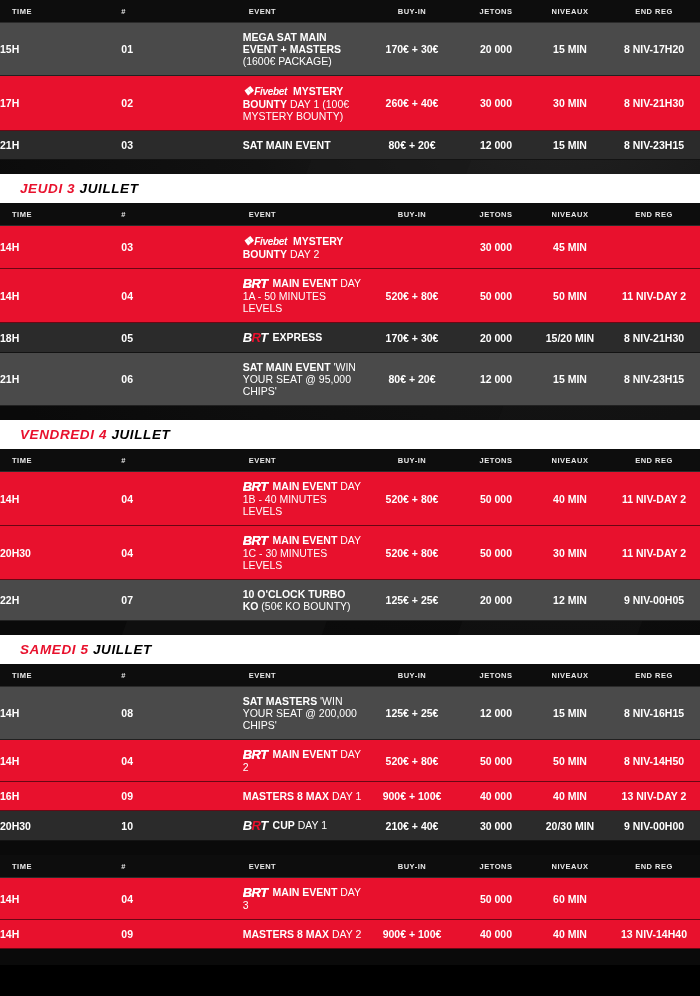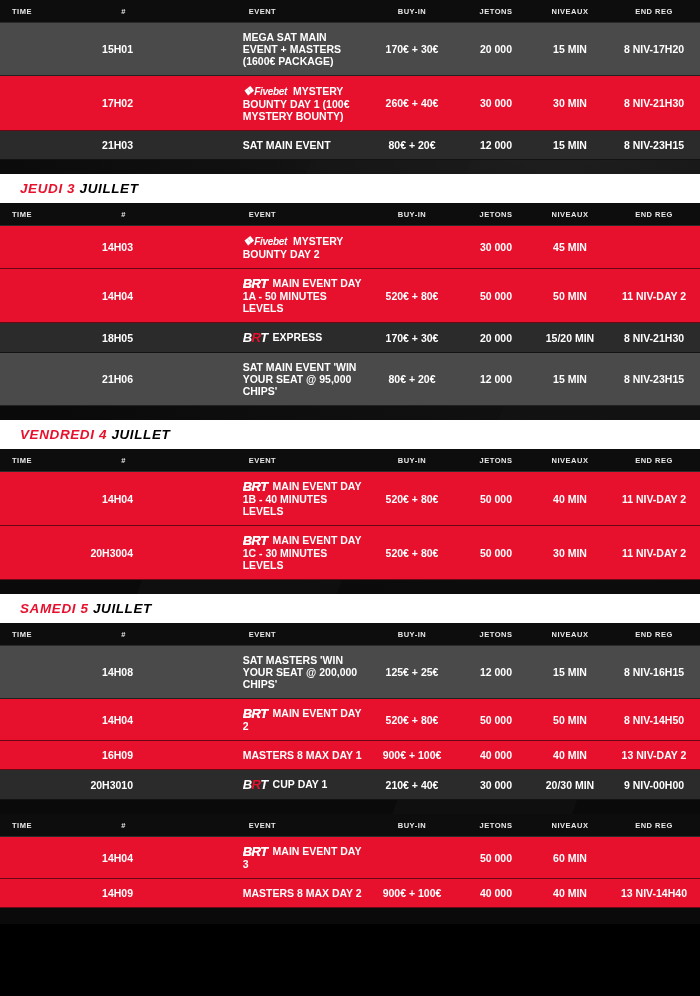--- a/index.html
+++ b/index.html
@@ -73,21 +73,21 @@
   }
   tr.row-red td { background: #e8112d; color: #fff; }
   tr.row-grey td { background: #4a4a4a; color: #fff; }
   tr.row-dark td { background: #2b2b2b; color: #fff; }
 
   td.c-time {
     width: 44px;
     padding-left: 12px;
     font-weight: bold;
     font-size: 11px;
-    text-align: right;
+    text-align: left;
     white-space: nowrap;
     margin-top: 34px;
   }
   td.c-num {
     width: 22px;
     font-weight: bold;
     font-size: 10.5px;
     text-align: left;
   }
   td.c-event {
@@ -99,21 +99,21 @@
   td.c-jetons { width: 72px; text-align: center; font-weight: bold; font-size: 10.5px; }
   td.c-niveaux { width: 76px; text-align: center; font-weight: bold; font-size: 10.5px; }
   td.c-endreg { width: 92px; text-align: center; font-weight: bold; font-size: 10.5px; }
 
   th.c-buyin { width: 96px; }
   th.c-jetons { width: 72px; }
   th.c-niveaux { width: 76px; }
   th.c-endreg { width: 92px; }
 
   .ev-strong { font-weight: bold; }
-  .ev-light { font-weight: bold; text-align: center; }
+  .ev-light { font-weight: normal; text-align: center; }
 
   
   .brt {
     display: inline-block;
     font-style: italic;
     font-weight: bold;
     font-size: 13px;
     letter-spacing: -0.5px;
     line-height: 1;
     vertical-align: -1px;
@@ -279,20 +279,29 @@
             </tr>
             <tr class="row-red">
               <td class="c-time">20H30</td>
               <td class="c-num">04</td>
               <td class="c-event"><span class="brt"><span class="b">B</span><span class="r">R</span><span class="t">T</span></span> <span class="ev-strong">MAIN EVENT</span> <span class="ev-light">DAY 1C - 30 MINUTES LEVELS</span></td>
               <td class="c-buyin">520€ + 80€</td>
               <td class="c-jetons">50 000</td>
               <td class="c-niveaux">30 MIN</td>
               <td class="c-endreg">11 NIV-DAY 2</td>
             </tr>
+            <tr class="row-grey">
+              <td class="c-time">22H</td>
+              <td class="c-num">07</td>
+              <td class="c-event"><span class="ev-strong">10 O'CLOCK TURBO KO</span> <span class="ev-light">(50€ KO BOUNTY)</span></td>
+              <td class="c-buyin">125€ + 25€</td>
+              <td class="c-jetons">20 000</td>
+              <td class="c-niveaux">12 MIN</td>
+              <td class="c-endreg">9 NIV-00H05</td>
+            </tr>
           </tbody>
         </table>
       </div>
       <div class="day-block">
         <div class="day-header"><span class="accent">SAMEDI 5</span> <span>JUILLET</span></div>
         <table class="sched">
           <thead>
             <tr>
               <th class="c-time">TIME</th>
               <th class="c-num">#</th>

